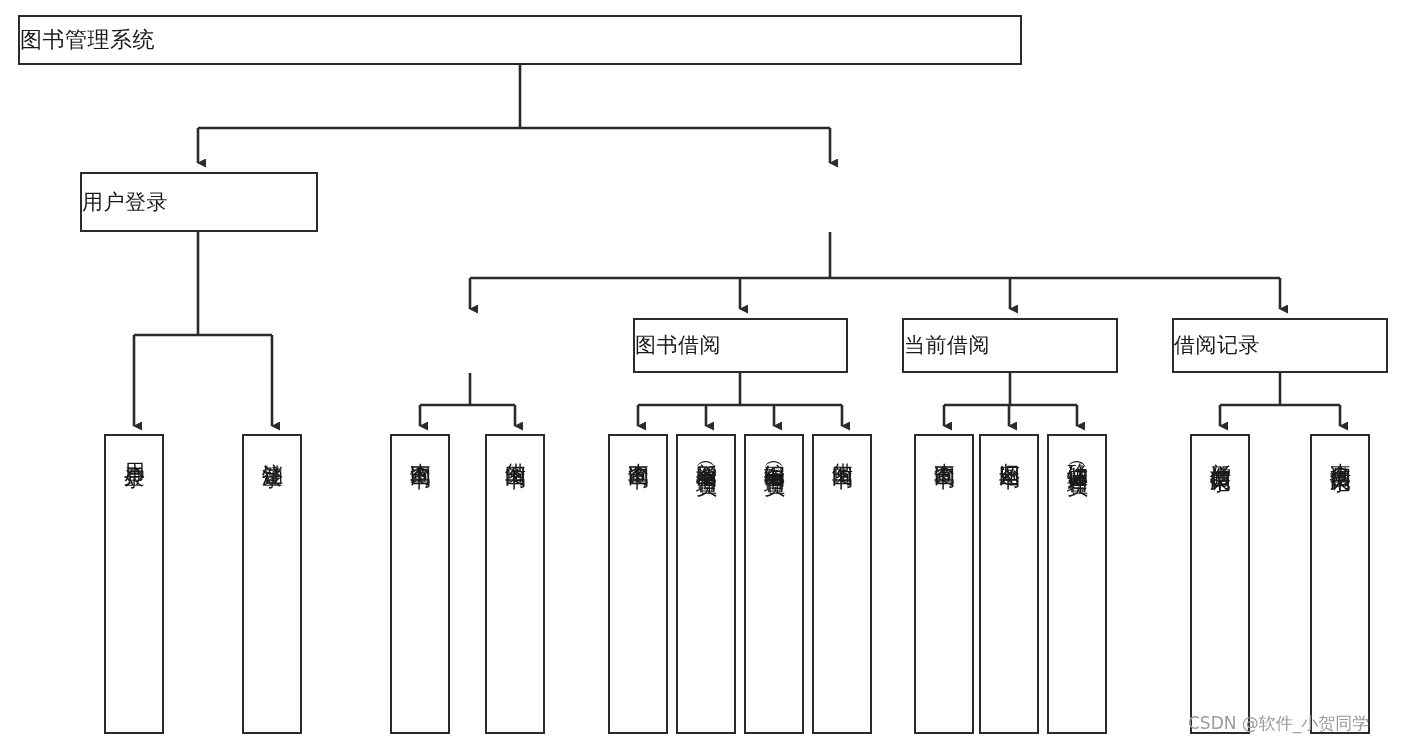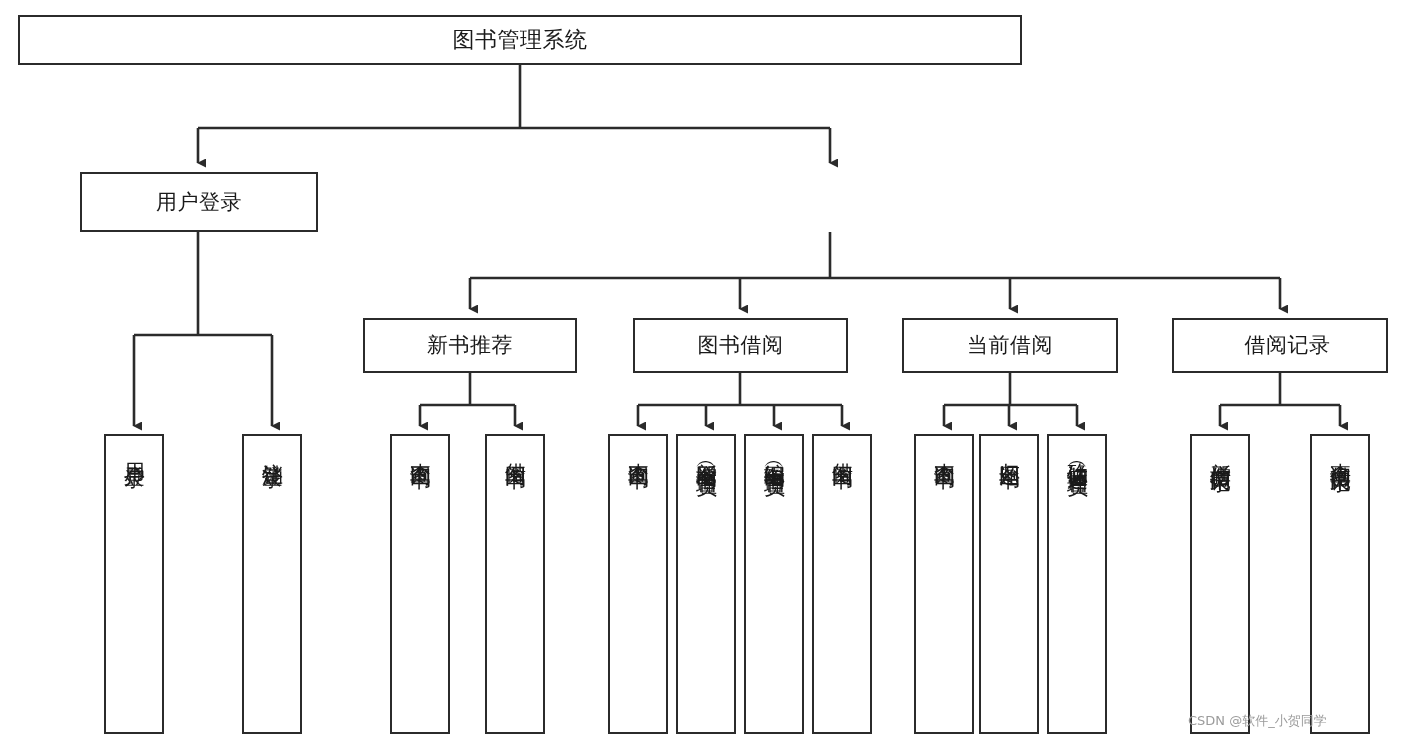--- a/index.html
+++ b/index.html
@@ -24,21 +24,21 @@
     width: 1405px;
     height: 747px;
   }
   .node {
     position: absolute;
     box-sizing: border-box;
     border: 2px solid #2b2b2b;
     background: #ffffff;
     display: flex;
     align-items: center;
-    justify-content: center;
+    justify-content: flex-start;
     color: #1a1a1a;
     z-index: 3;
   }
   .node-label {
     display: block;
     text-align: center;
     line-height: 1.18;
     letter-spacing: 0.5px;
   }
   .node.horizontal .node-label {
@@ -57,21 +57,21 @@
     letter-spacing: 2px;
     white-space: nowrap;
   }
   .node.root .node-label {
     font-size: 22px;
   }
   #watermark {
     position: absolute;
     left: 1188px;
     top: 712px;
-    font-size: 13px;
+    font-size: 17px;
     color: #9b9b9b;
     white-space: nowrap;
     z-index: 6;
     font-family: "DejaVu Sans", "Liberation Sans", sans-serif;
   }
 </style>
 </head>
 <body>
 
 <div id="diagram-root">
@@ -128,33 +128,30 @@
 
   <div class="node horizontal root" style="left:18px; top:15px; width:1004px; height:50px;">
     <span class="node-label">图书管理系统</span>
   </div>
 
   <div class="node horizontal" style="left:80px; top:172px; width:238px; height:60px;">
     <span class="node-label">用户登录</span>
   </div>
 
 
-  <div class="node horizontal" style="left:363px; top:318px; width:214px; height:55px;">
-    <span class="node-label">新书推荐</span>
-  </div>
 
   <div class="node horizontal" style="left:633px; top:318px; width:215px; height:55px;font-family:Liberation Serif, serif;">
     <span class="node-label">图书借阅</span>
   </div>
 
   <div class="node horizontal" style="left:902px; top:318px; width:216px; height:55px;font-family:Liberation Serif, serif;">
     <span class="node-label">当前借阅</span>
   </div>
 
-  <div class="node horizontal" style="left:1172px; top:318px; width:216px; height:55px;padding-left:15px;">
+  <div class="node horizontal" style="left:1172px; top:318px; width:216px; height:55px;">
     <span class="node-label">借阅记录</span>
   </div>
 
   <div class="node vertical" style="left:104px; top:434px; width:60px; height:300px;">
     <span class="node-label">用户登录</span>
   </div>
 
   <div class="node vertical" style="left:242px; top:434px; width:60px; height:300px;">
     <span class="node-label">注销登录</span>
   </div>

